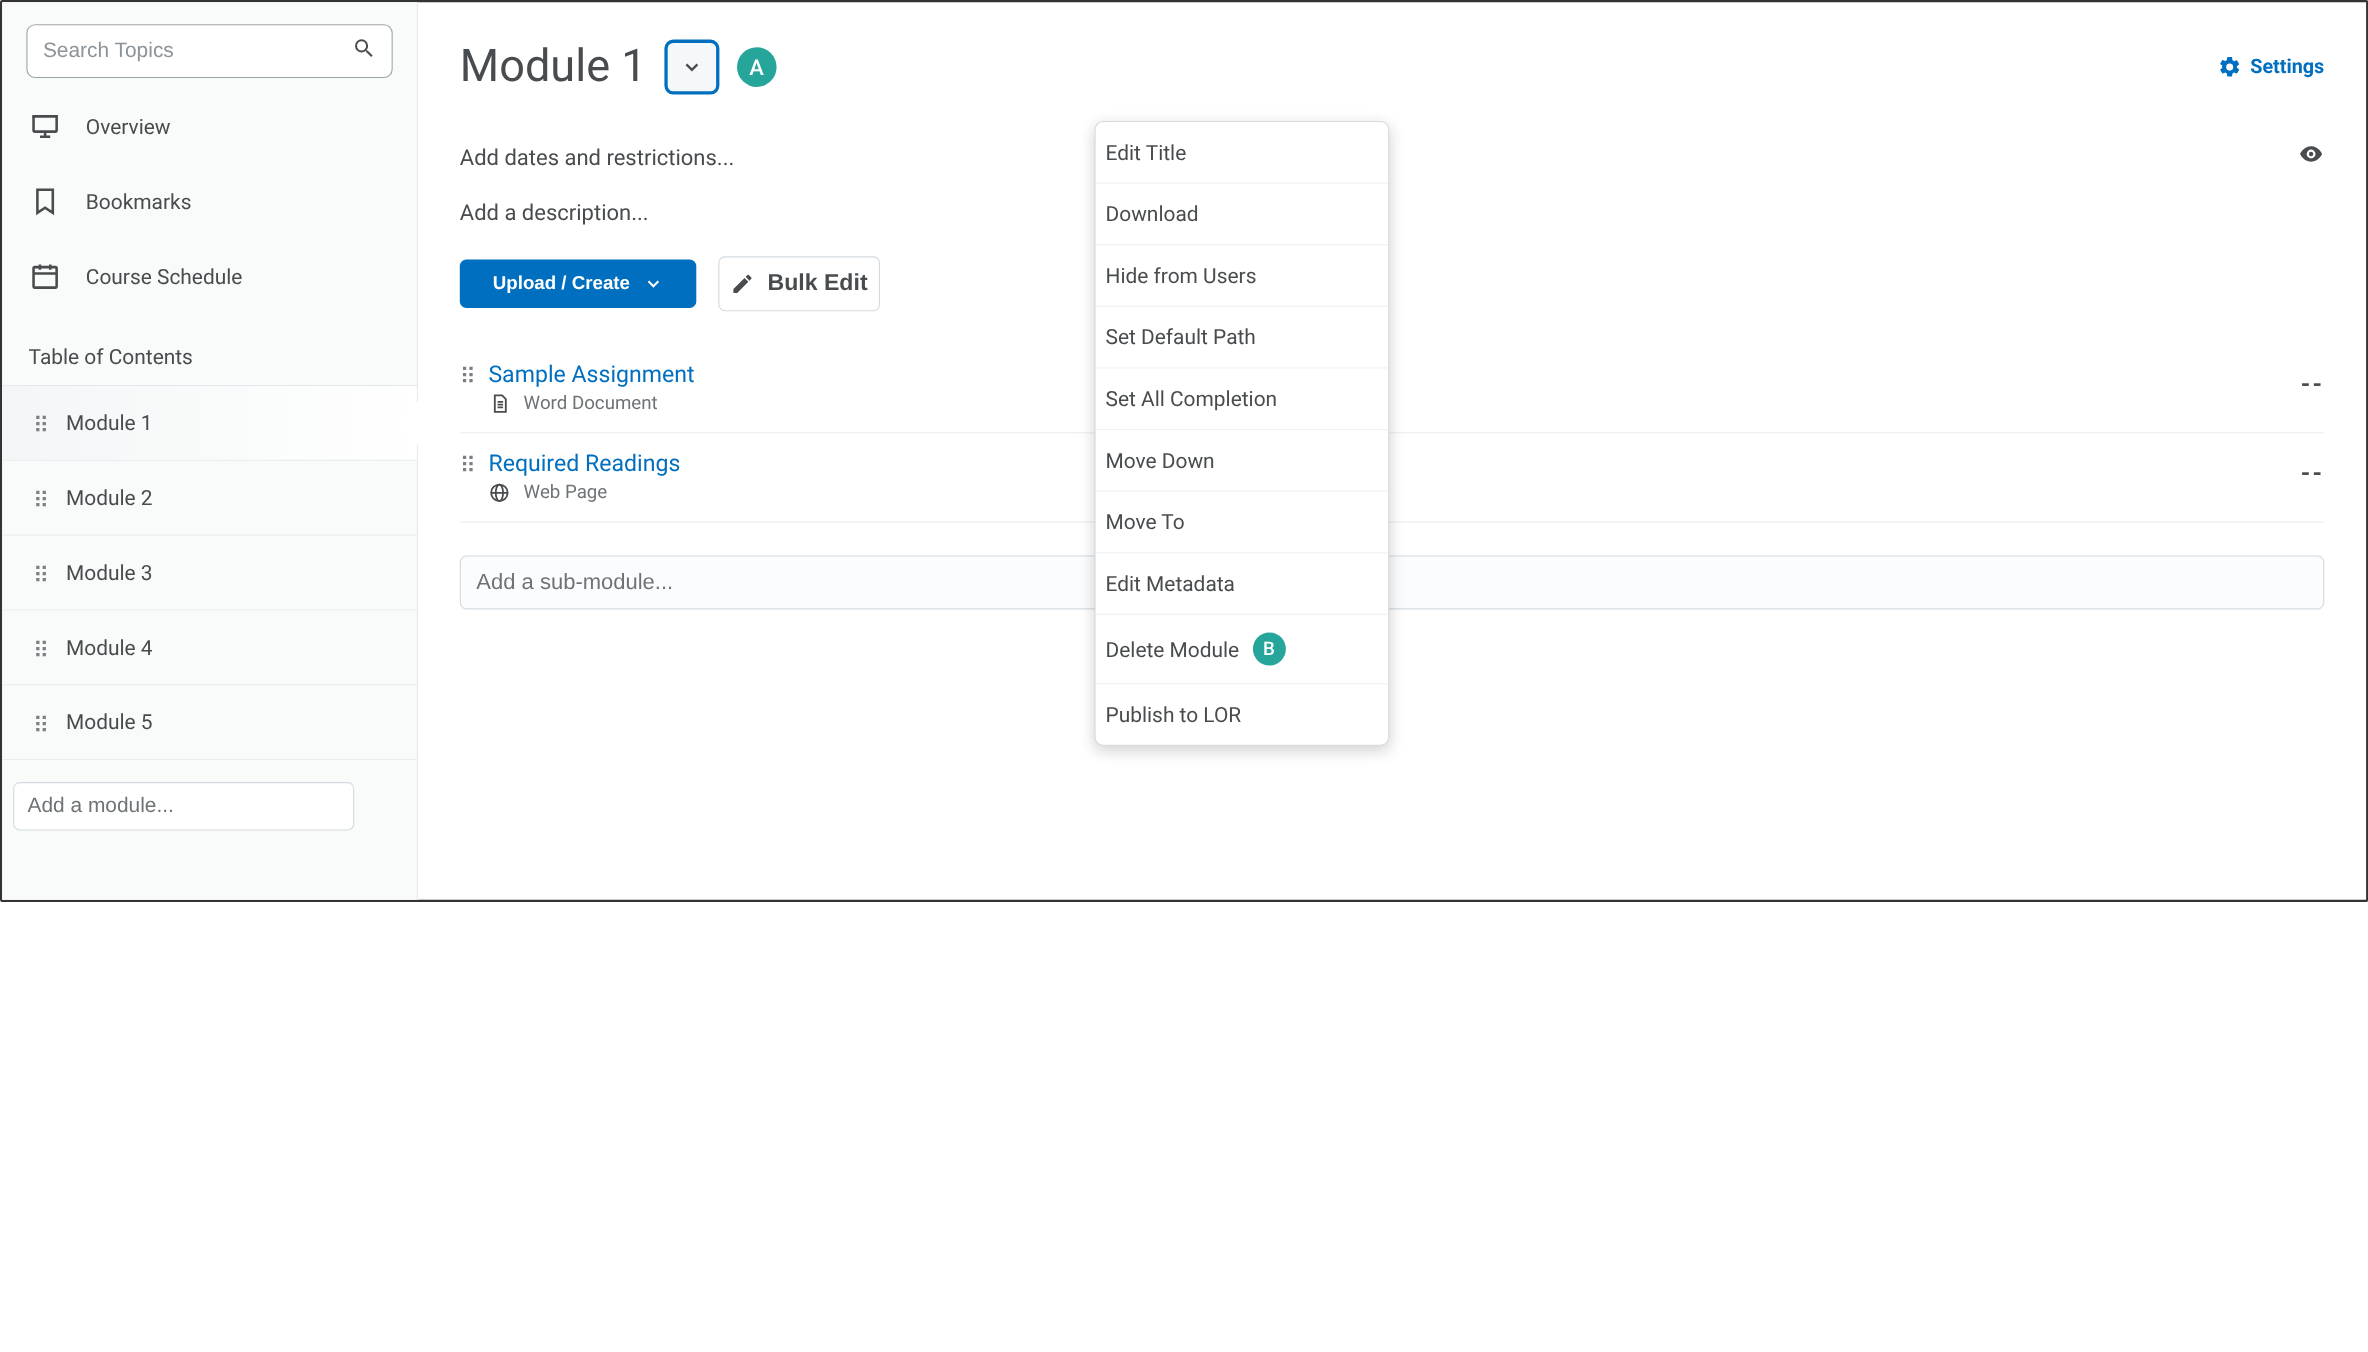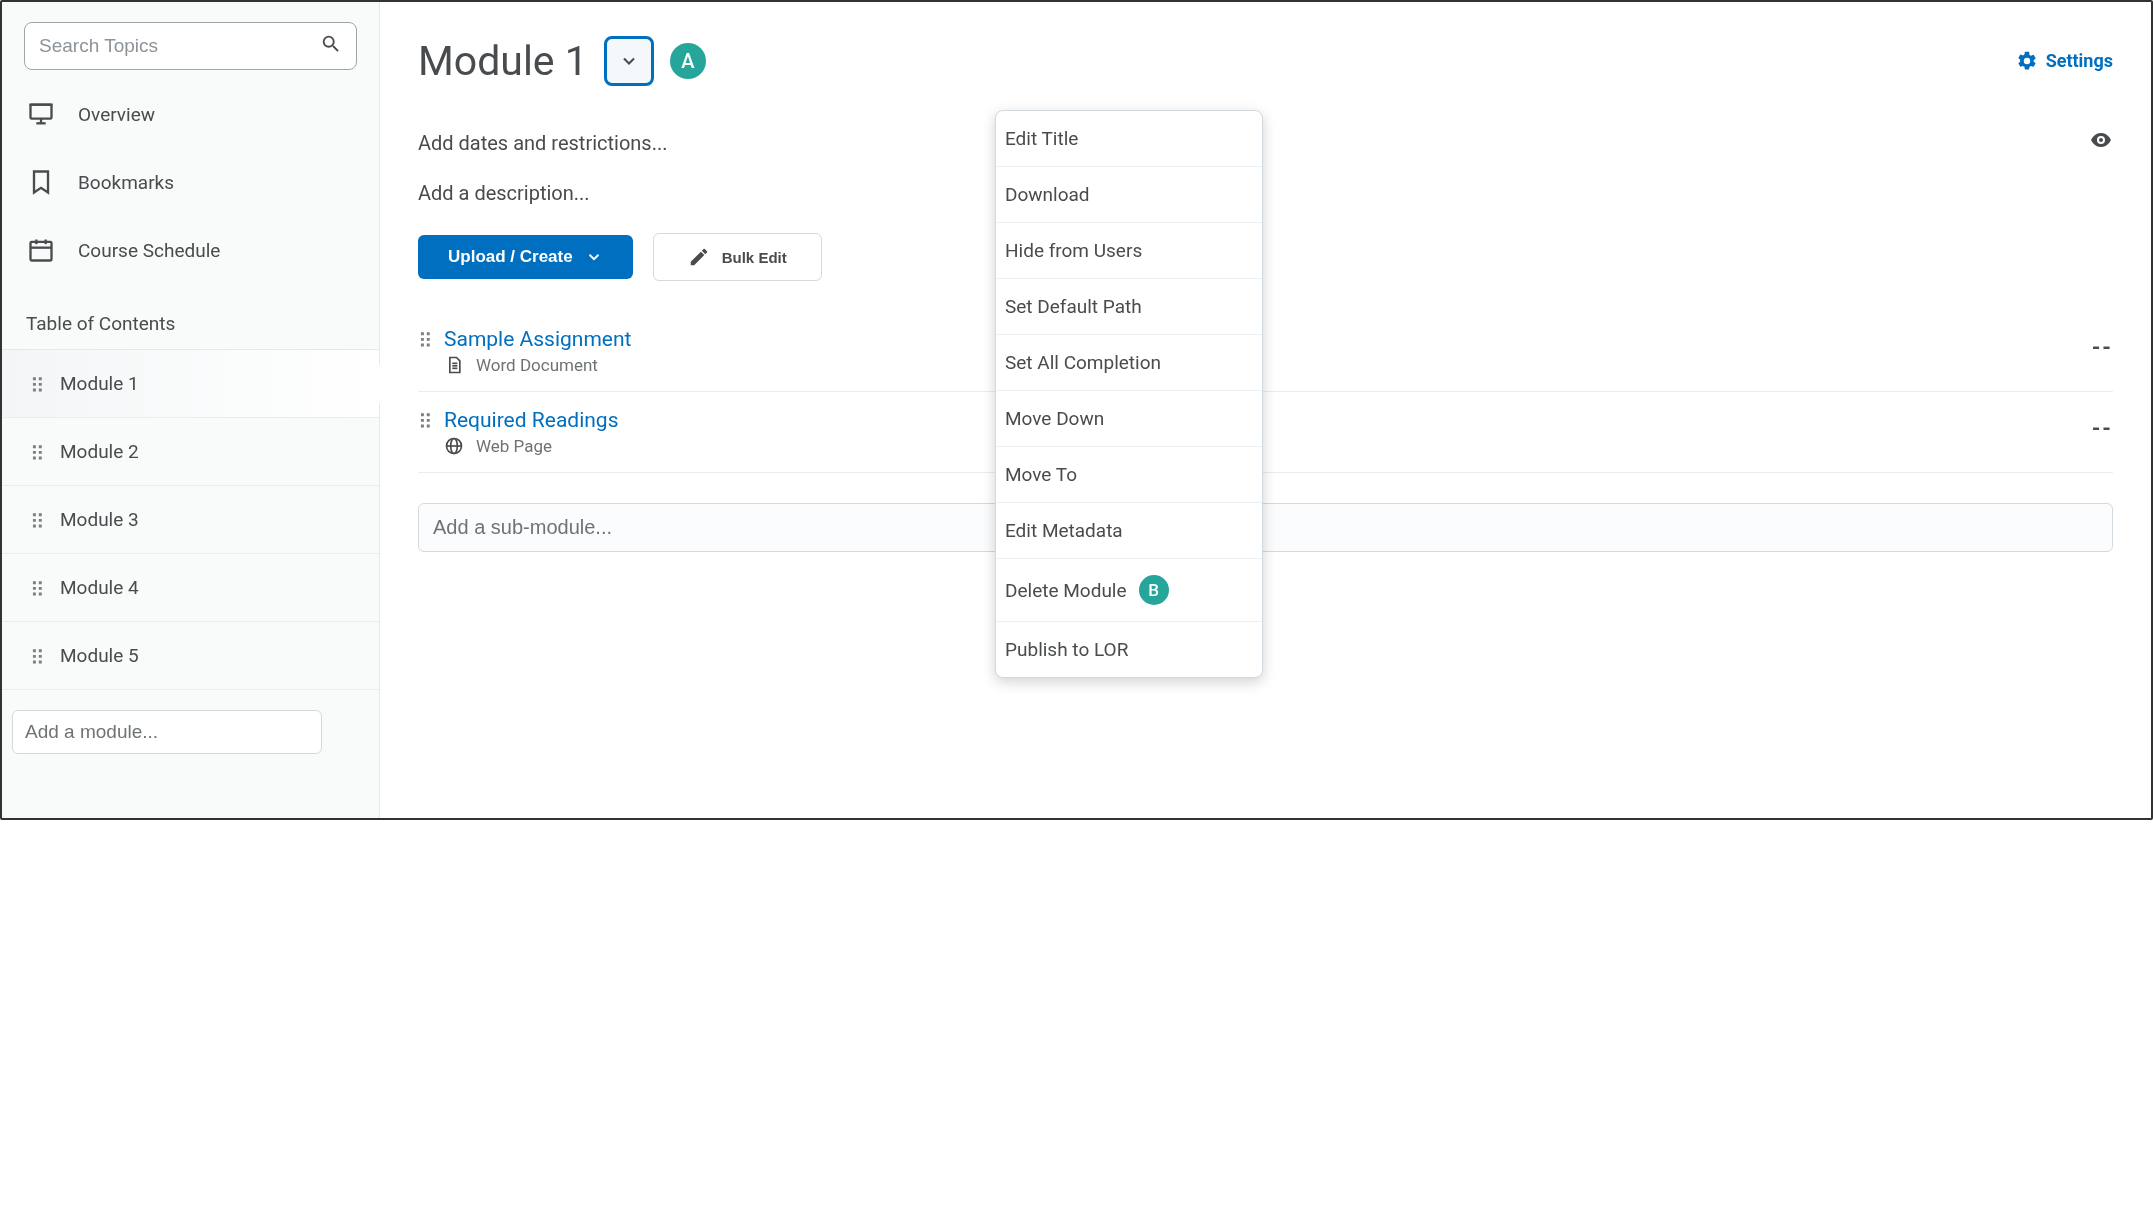--- a/index.html
+++ b/index.html
@@ -193,22 +193,22 @@
     display: flex;
     align-items: center;
     gap: 12px;
     cursor: pointer;
   }
   .btn-primary svg { width: 18px; height: 18px; stroke: #fff; stroke-width: 2.5; fill: none; }
   .btn-secondary {
     background: #fff;
     border: 1px solid #d3dadf;
     border-radius: 6px;
-    padding: 12px 34px;
-    font-size: 15px;
+    padding: 12px 10px;
+    font-size: 21px;
     font-weight: 700;
     color: #494c4e;
     display: flex;
     align-items: center;
     gap: 12px;
     cursor: pointer;
   }
   .btn-secondary svg { width: 22px; height: 22px; fill: #494c4e; }
   .content-list { margin-top: 30px; }
   .content-item {

